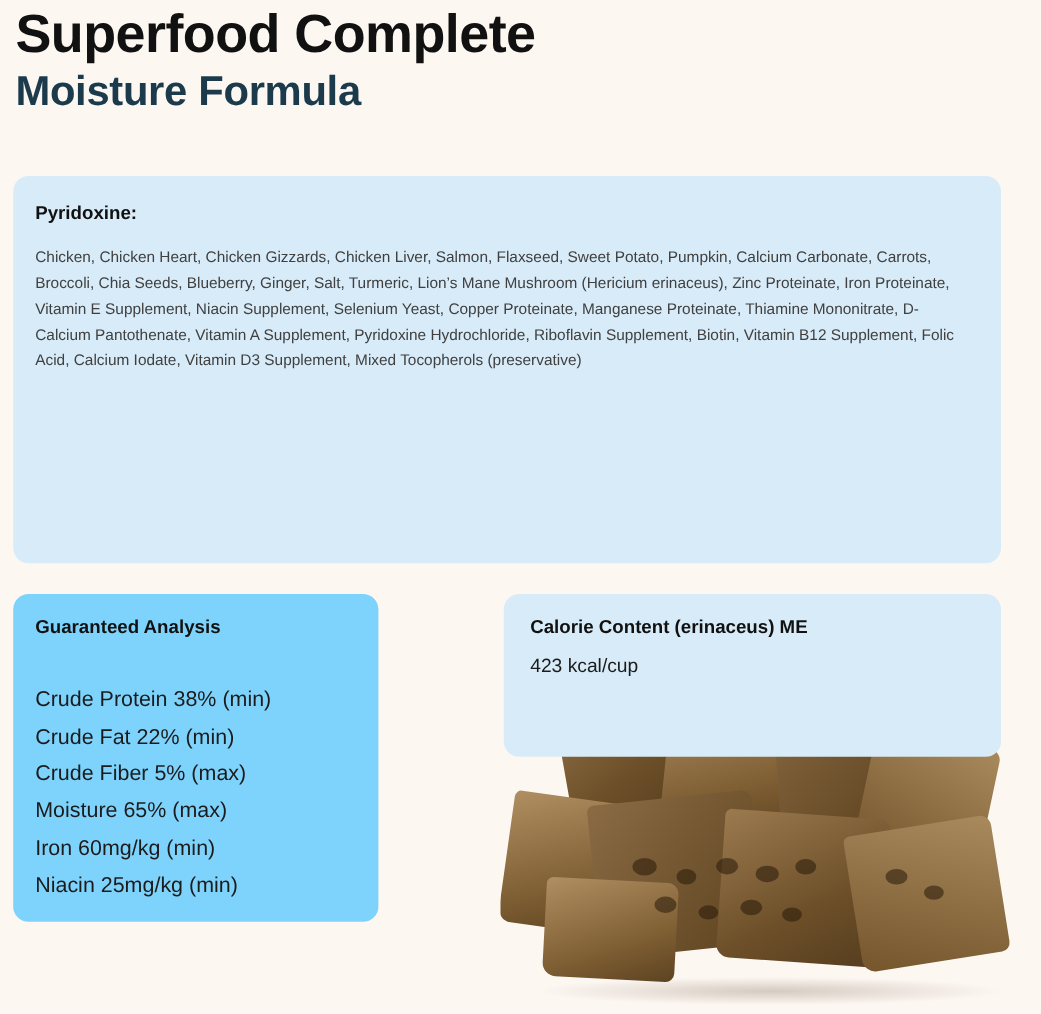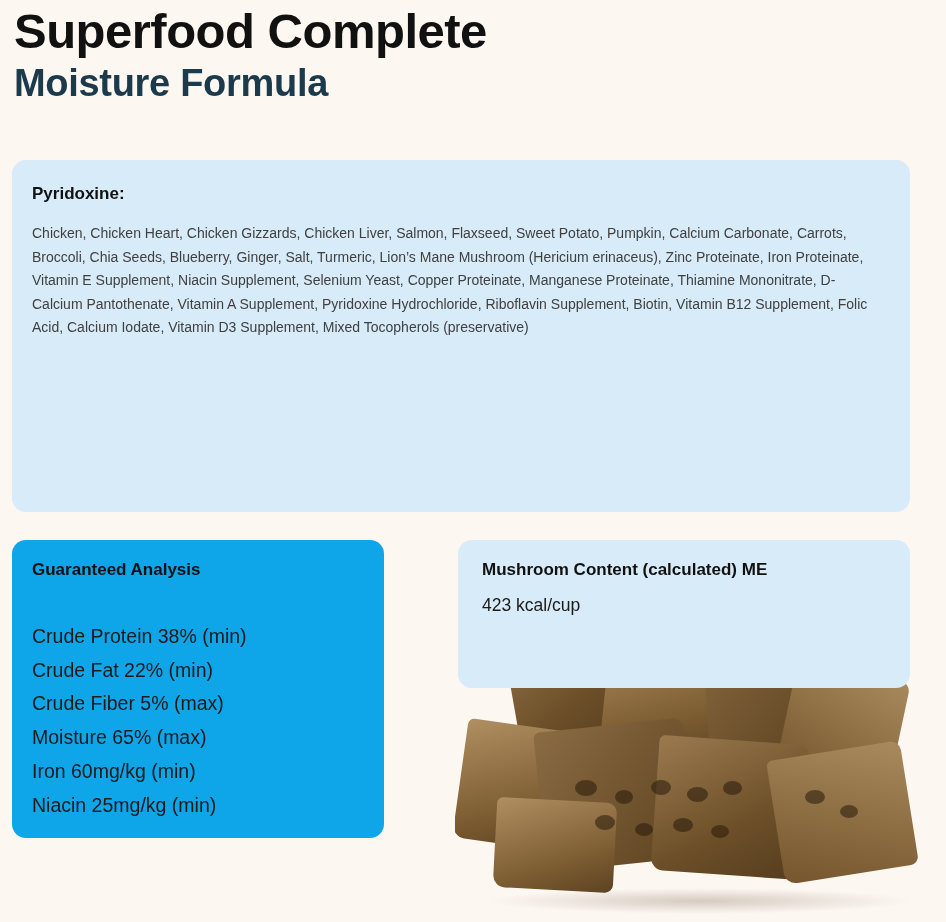--- a/index.html
+++ b/index.html
@@ -67,23 +67,23 @@
     color: #404040;
     line-height: 1.68;
     max-width: 842px;
   }
 
   
   .analysis-panel {
     position: absolute;
     left: 12px;
     top: 540px;
-    width: 372px;
+    width: 332px;
     height: 298px;
-    background: #0ea5e9;
+    background: #7dd3fc;
     border-radius: 14px;
     padding: 20px 20px 18px 20px;
   }
   .analysis-panel .panel-heading { margin-bottom: 14px; }
   .analysis-list { list-style: none; margin-top: 40px; }
   .analysis-list li {
     font-size: 19.5px;
     color: #1b1b1b;
     line-height: 1.73;
     white-space: nowrap;
@@ -195,19 +195,19 @@
     <div class="pit" style="left:268px; top:206px; width:19px; height:14px;"></div>
     <div class="pit" style="left:140px; top:240px; width:20px; height:15px;"></div>
     <div class="pit" style="left:180px; top:248px; width:18px; height:13px;"></div>
     <div class="pit" style="left:218px; top:243px; width:20px; height:14px;"></div>
     <div class="pit" style="left:256px; top:250px; width:18px; height:13px;"></div>
     <div class="pit" style="left:350px; top:215px; width:20px; height:14px;"></div>
     <div class="pit" style="left:385px; top:230px; width:18px; height:13px;"></div>
   </div>
 
   <div class="calorie-panel">
-    <div class="panel-heading">Mushroom Content (calculated) ME</div>
+    <div class="panel-heading">Calorie Content (erinaceus) ME</div>
     <ul class="calorie-list">
       <li>423 kcal/cup</li>
     </ul>
   </div>
 
 </div>
 
 </body></html>

